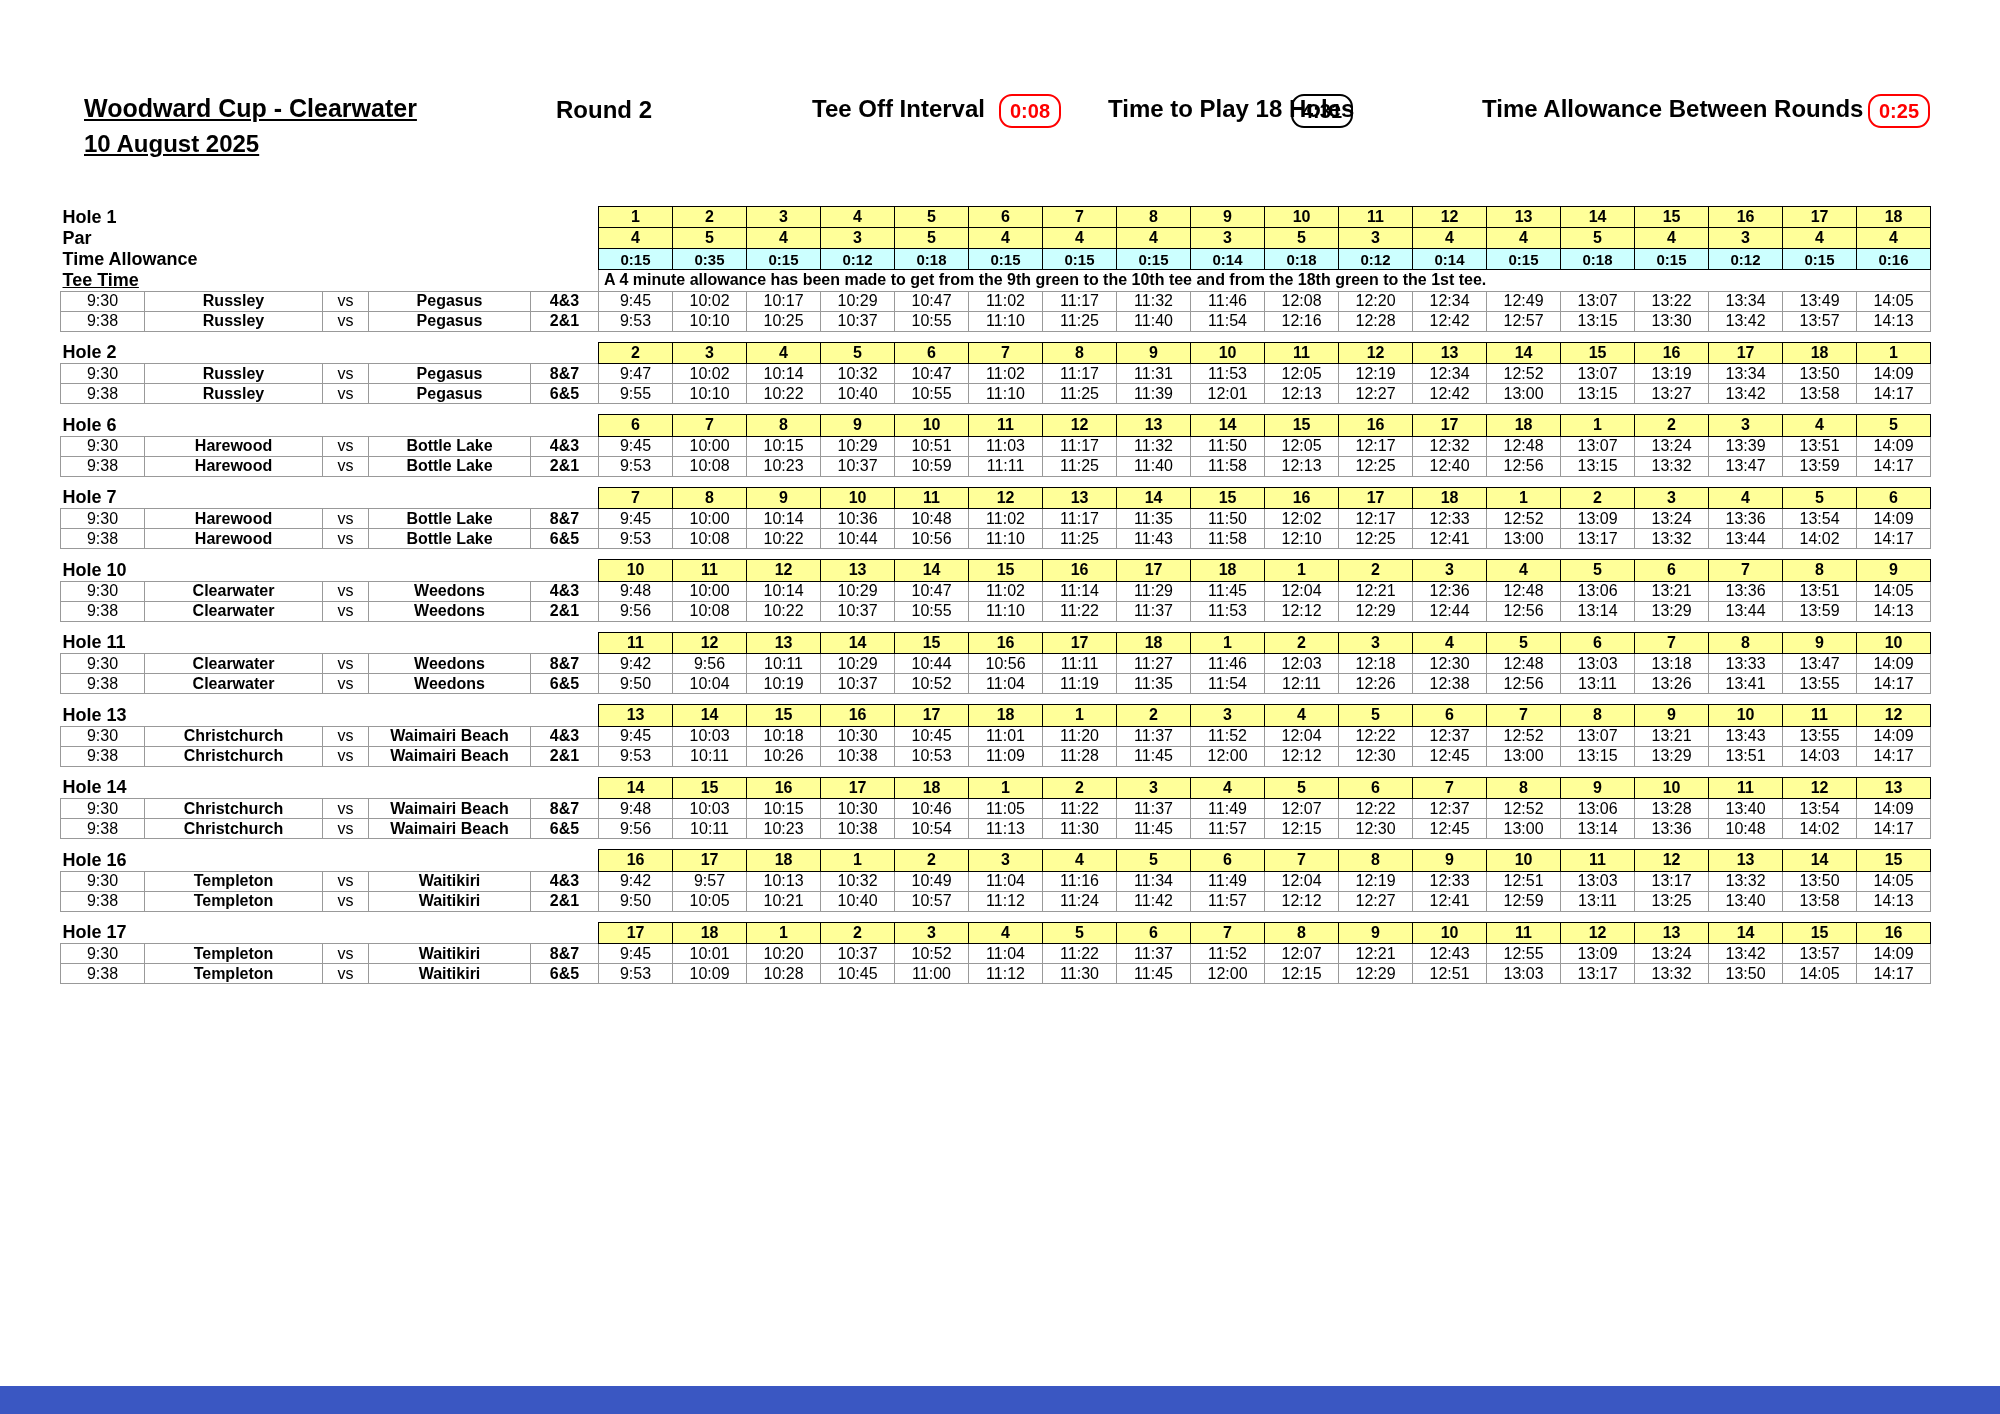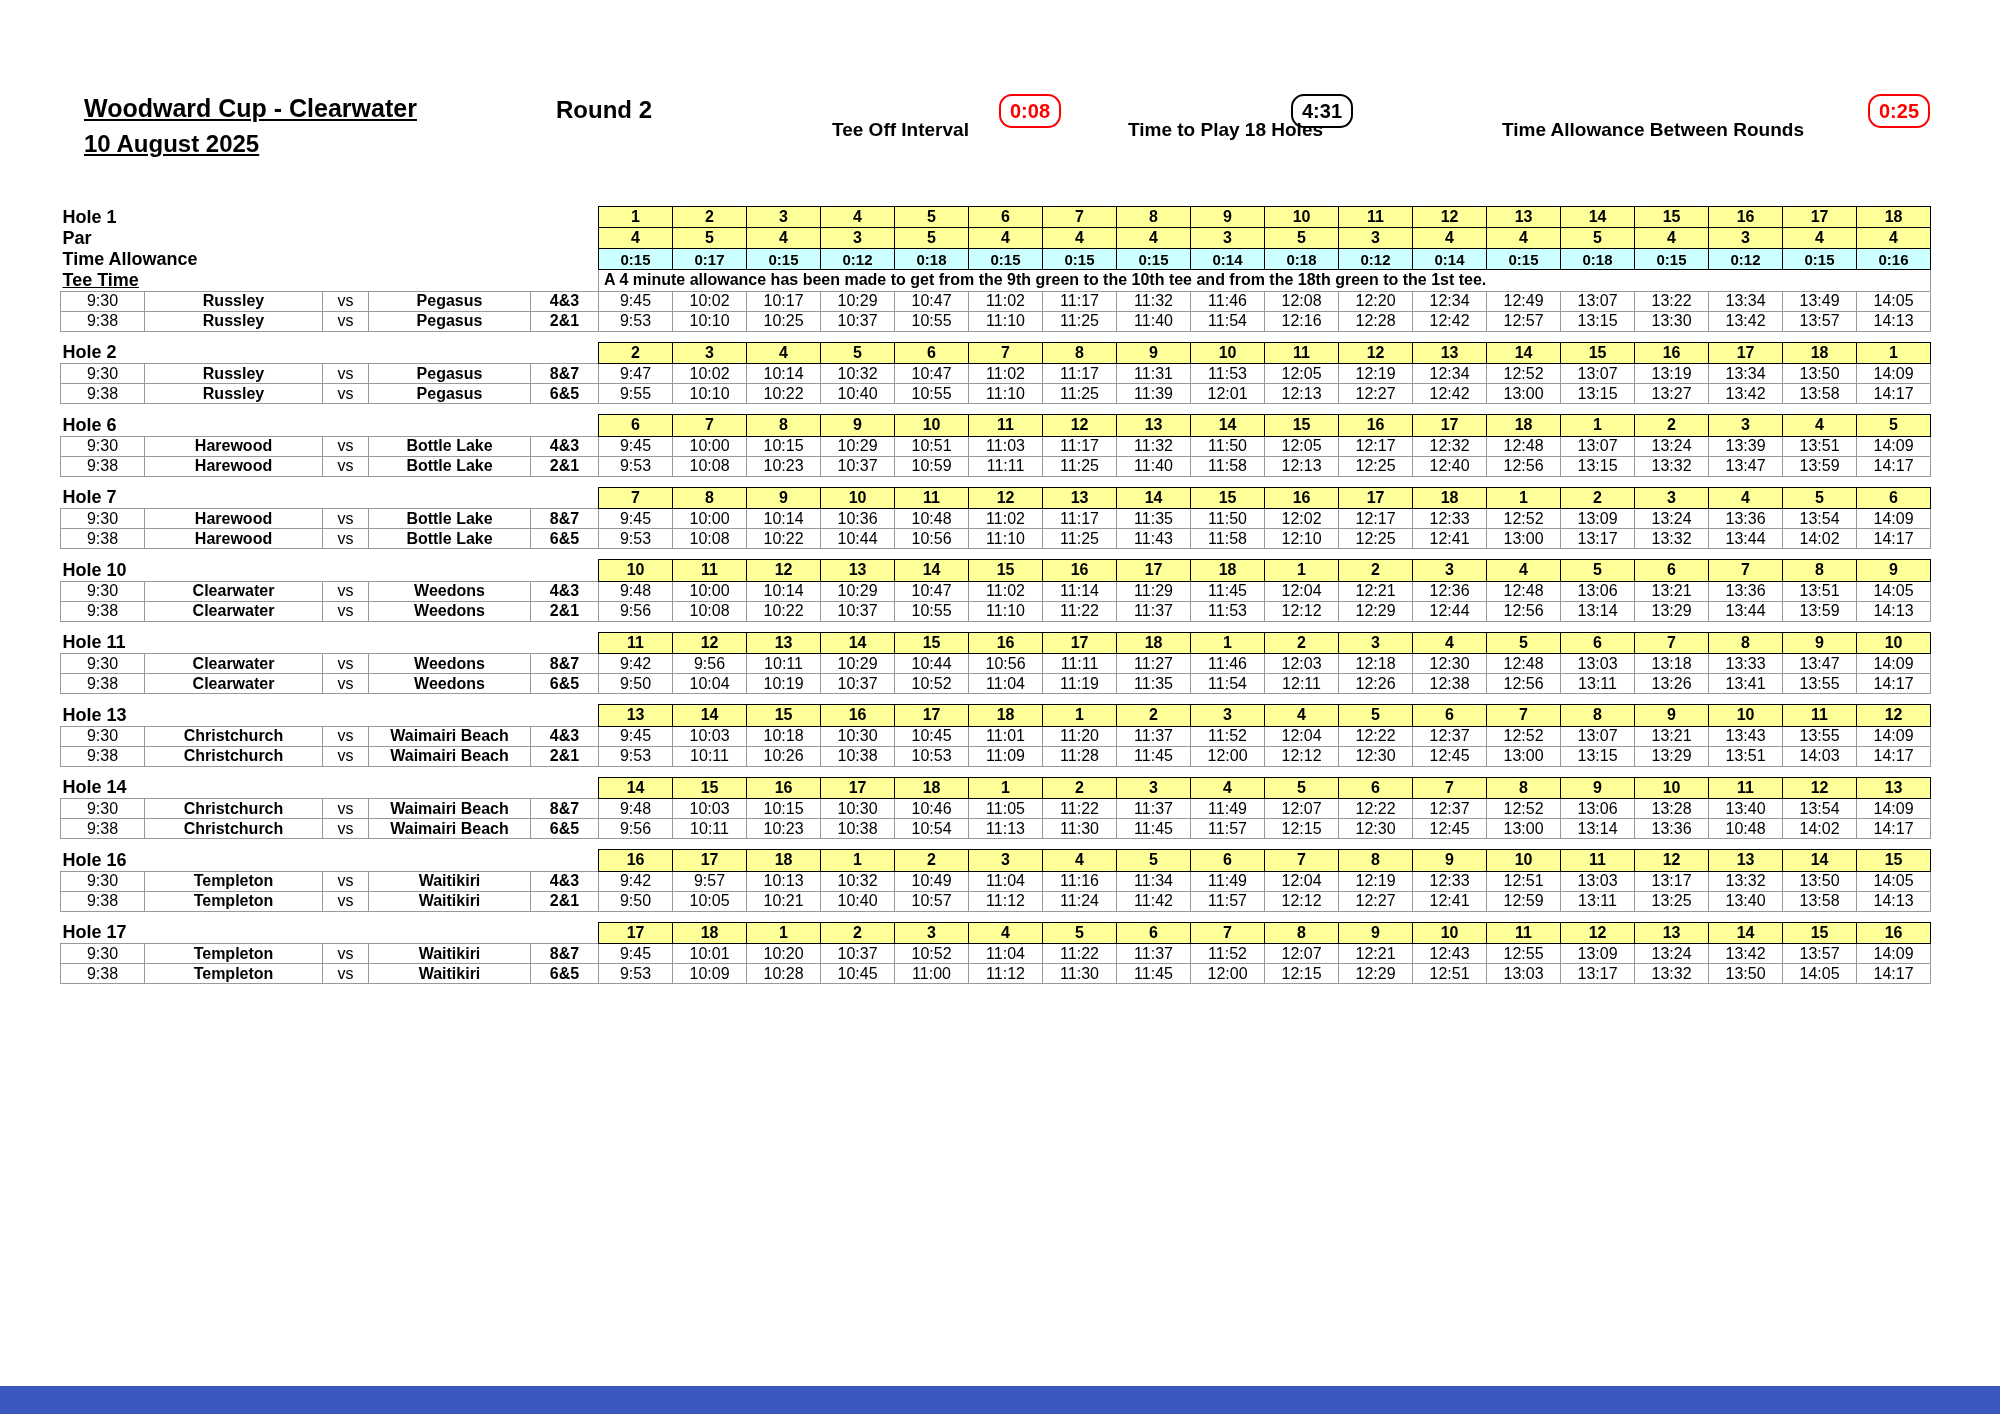--- a/index.html
+++ b/index.html
@@ -3,21 +3,21 @@
 <meta charset="utf-8">
 <style>
   * { margin:0; padding:0; box-sizing:border-box; }
   html,body { width:2000px; height:1414px; background:#ffffff;
     font-family:"Liberation Sans", sans-serif; position:relative; overflow:hidden; }
 
   .hdr { position:relative; height:206px; }
   .title { position:absolute; left:84px; top:94px; font-size:25px; font-weight:bold; text-decoration:underline; }
   .date  { position:absolute; left:84px; top:130px; font-size:24px; font-weight:bold; text-decoration:underline; }
   .round { position:absolute; left:556px; top:96px; font-size:24px; font-weight:bold; }
-  .flabel { position:absolute; top:119px; font-size:19px; font-weight:bold; white-space:nowrap;margin-left:20px; }
+  .flabel { position:absolute; top:95px; font-size:24px; font-weight:bold; white-space:nowrap; }
   .fbox   { position:absolute; top:94px; min-width:62px; height:34px; line-height:30px; text-align:center;
             font-size:20px; font-weight:bold; border:2px solid #000; padding:0 4px; }
   .fbox.red { color:var(--accent-red,#FF0000); border-color:var(--accent-red,#FF0000);border-radius:13px; }
   .lbl-interval { left:812px; }  .box-interval { left:999px; }
   .lbl-play     { left:1108px; } .box-play     { left:1291px;border-radius:13px; }
   .lbl-rounds   { left:1482px; } .box-rounds   { left:1868px; }
 
   table.grid { margin-left:60px; border-collapse:collapse; table-layout:fixed; width:1870px; }
   td { height:20px; text-align:center; font-size:16px; white-space:nowrap; overflow:hidden; vertical-align:middle; }
   td.hcell { background:var(--hole-header-bg,#FFFF99); border:1px solid #000; font-weight:bold; }
@@ -115,21 +115,21 @@
         <td class="hcell">4</td>
         <td class="hcell">5</td>
         <td class="hcell">4</td>
         <td class="hcell">3</td>
         <td class="hcell">4</td>
         <td class="hcell">4</td>
       </tr>
       <tr>
         <td class="lbl" colspan="5">Time Allowance</td>
         <td class="acell">0:15</td>
-        <td class="acell">0:17</td>
+        <td class="acell">0:35</td>
         <td class="acell">0:15</td>
         <td class="acell">0:12</td>
         <td class="acell">0:18</td>
         <td class="acell">0:15</td>
         <td class="acell">0:15</td>
         <td class="acell">0:15</td>
         <td class="acell">0:14</td>
         <td class="acell">0:18</td>
         <td class="acell">0:12</td>
         <td class="acell">0:14</td>

